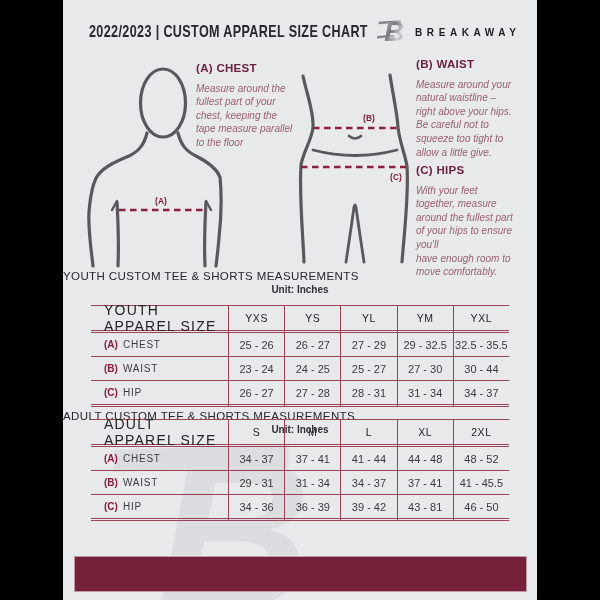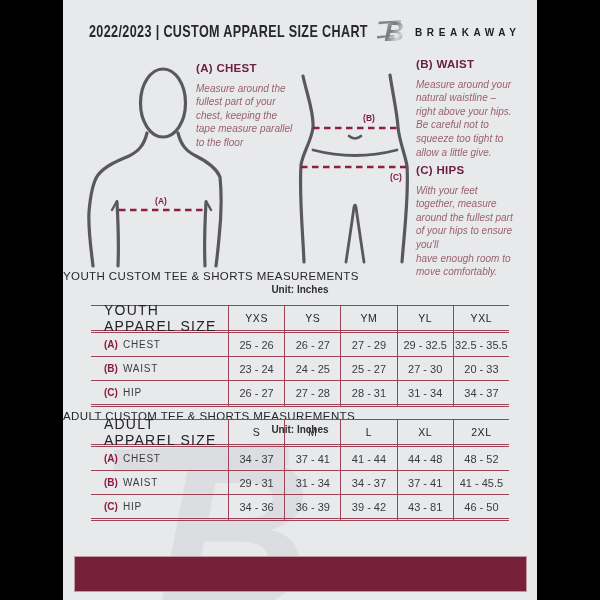--- a/index.html
+++ b/index.html
@@ -132,43 +132,43 @@
 have enough room to
 move comfortably.</div>
     </div>
 
     <div class="abs sec-title" style="top:270px">YOUTH CUSTOM TEE &amp; SHORTS MEASUREMENTS</div>
     <div class="abs unit" style="top:284px">Unit: Inches</div>
     <div class="abs tbl" style="top:305px">
       <div class="cell h lbl">YOUTH APPAREL SIZE</div>
       <div class="cell h v">YXS</div>
       <div class="cell h v">YS</div>
+      <div class="cell h v">YL</div>
       <div class="cell h v">YM</div>
-      <div class="cell h v">YL</div>
       <div class="cell h v">YXL</div>
 
       <div class="cell lbl">
           <span class="k">(A)</span>
           <span>CHEST</span>
         </div>
       <div class="cell v">25 - 26</div>
       <div class="cell v">26 - 27</div>
       <div class="cell v">27 - 29</div>
       <div class="cell v">29 - 32.5</div>
       <div class="cell v">32.5 - 35.5</div>
 
       <div class="cell lbl">
           <span class="k">(B)</span>
           <span>WAIST</span>
         </div>
       <div class="cell v">23 - 24</div>
       <div class="cell v">24 - 25</div>
       <div class="cell v">25 - 27</div>
       <div class="cell v">27 - 30</div>
-      <div class="cell v">20 - 33</div>
+      <div class="cell v">30 - 44</div>
 
       <div class="cell lbl b">
           <span class="k">(C)</span>
           <span>HIP</span>
         </div>
       <div class="cell v b">26 - 27</div>
       <div class="cell v b">27 - 28</div>
       <div class="cell v b">28 - 31</div>
       <div class="cell v b">31 - 34</div>
       <div class="cell v b">34 - 37</div>

